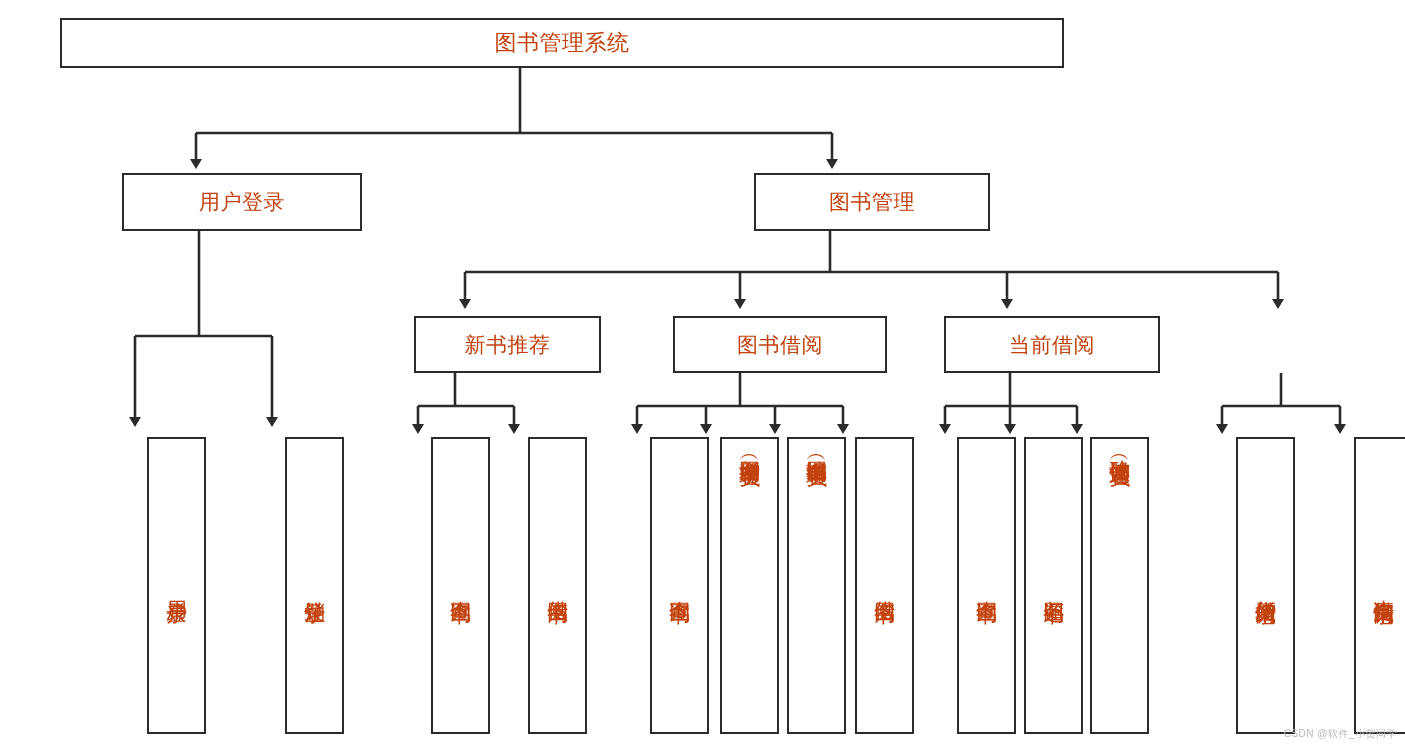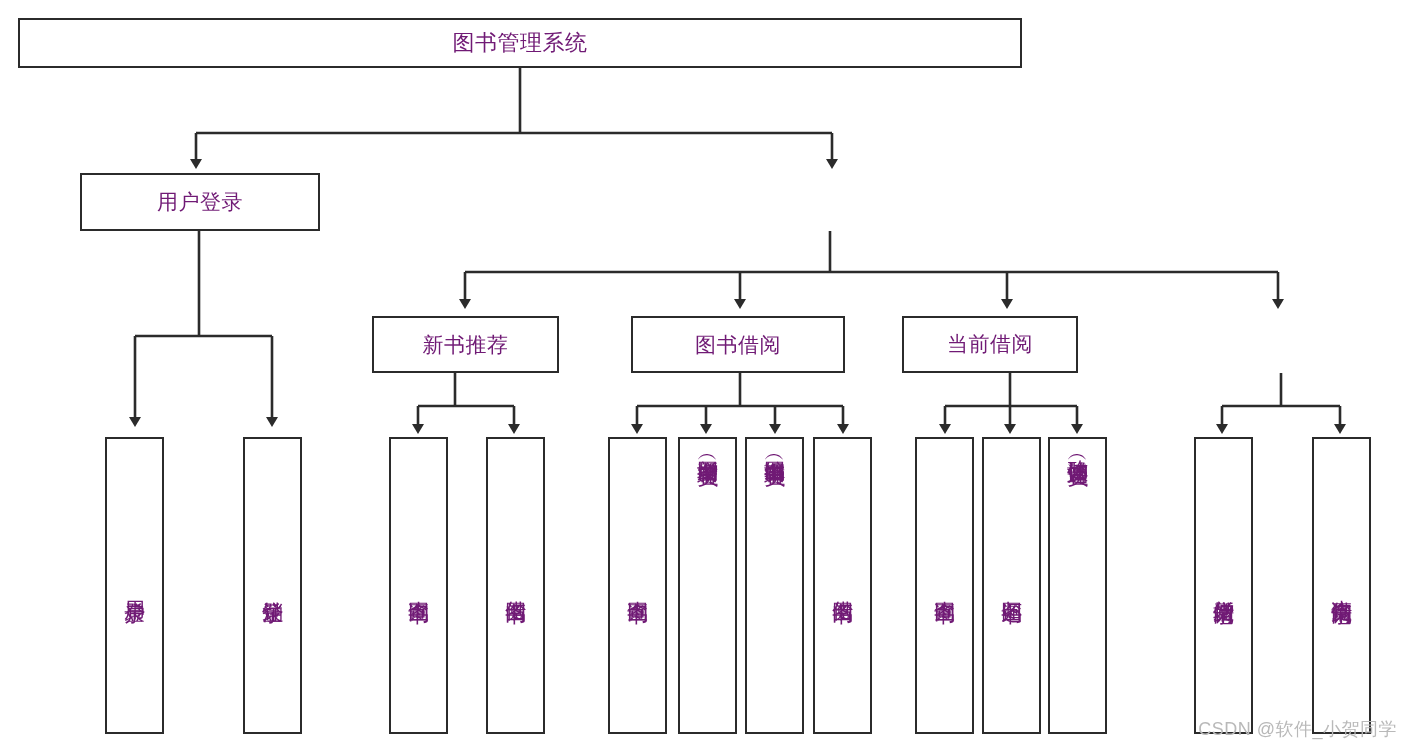--- a/index.html
+++ b/index.html
@@ -26,21 +26,22 @@
     pointer-events: none;
   }
   .node {
     position: absolute;
     box-sizing: border-box;
     border: 2px solid #2b2b2b;
     background: #ffffff;
     display: flex;
     align-items: center;
     justify-content: center;
-    color: #701a75;
+    color: #c2410c;
+    margin-left: 42px;
   }
   .node-h {
     font-size: 21px;
     letter-spacing: 0.5px;
     line-height: 1.2;
     white-space: nowrap;
   }
   .node-root {
     font-size: 22px;
   }
@@ -60,21 +61,21 @@
   }
   .vlabel {
     writing-mode: vertical-rl;
     text-orientation: upright;
     display: block;
   }
   #watermark {
     position: absolute;
     right: 8px;
     bottom: 6px;
-    font-size: 18px;
+    font-size: 10px;
     color: #b9b9b9;
     white-space: nowrap;
     letter-spacing: 0.5px;
   }
 </style>
 </head>
 <body>
 
 <div id="canvas">
 
@@ -128,28 +129,31 @@
     </g>
   </svg>
 
   <div class="node node-h node-root" style="left:18px; top:18px; width:1004px; height:50px;">
     <span>图书管理系统</span>
   </div>
 
   <div class="node node-h" style="left:80px; top:173px; width:240px; height:58px;">
     <span>用户登录</span>
   </div>
+  <div class="node node-h" style="left:712px; top:173px; width:236px; height:58px;">
+    <span>图书管理</span>
+  </div>
 
   <div class="node node-h" style="left:372px; top:316px; width:187px; height:57px;">
     <span>新书推荐</span>
   </div>
   <div class="node node-h" style="left:631px; top:316px; width:214px; height:57px;">
     <span>图书借阅</span>
   </div>
-  <div class="node node-h" style="left:902px; top:316px; width:176px; height:57px;font-family:Liberation Serif, serif;">
+  <div class="node node-h" style="left:902px; top:316px; width:216px; height:57px;">
     <span>当前借阅</span>
   </div>
 
   <div class="node node-v" style="left:105px; top:437px; width:59px; height:297px;">
     <span class="vlabel">用户登录</span>
   </div>
   <div class="node node-v" style="left:243px; top:437px; width:59px; height:297px;">
     <span class="vlabel">注销登录</span>
   </div>
 

